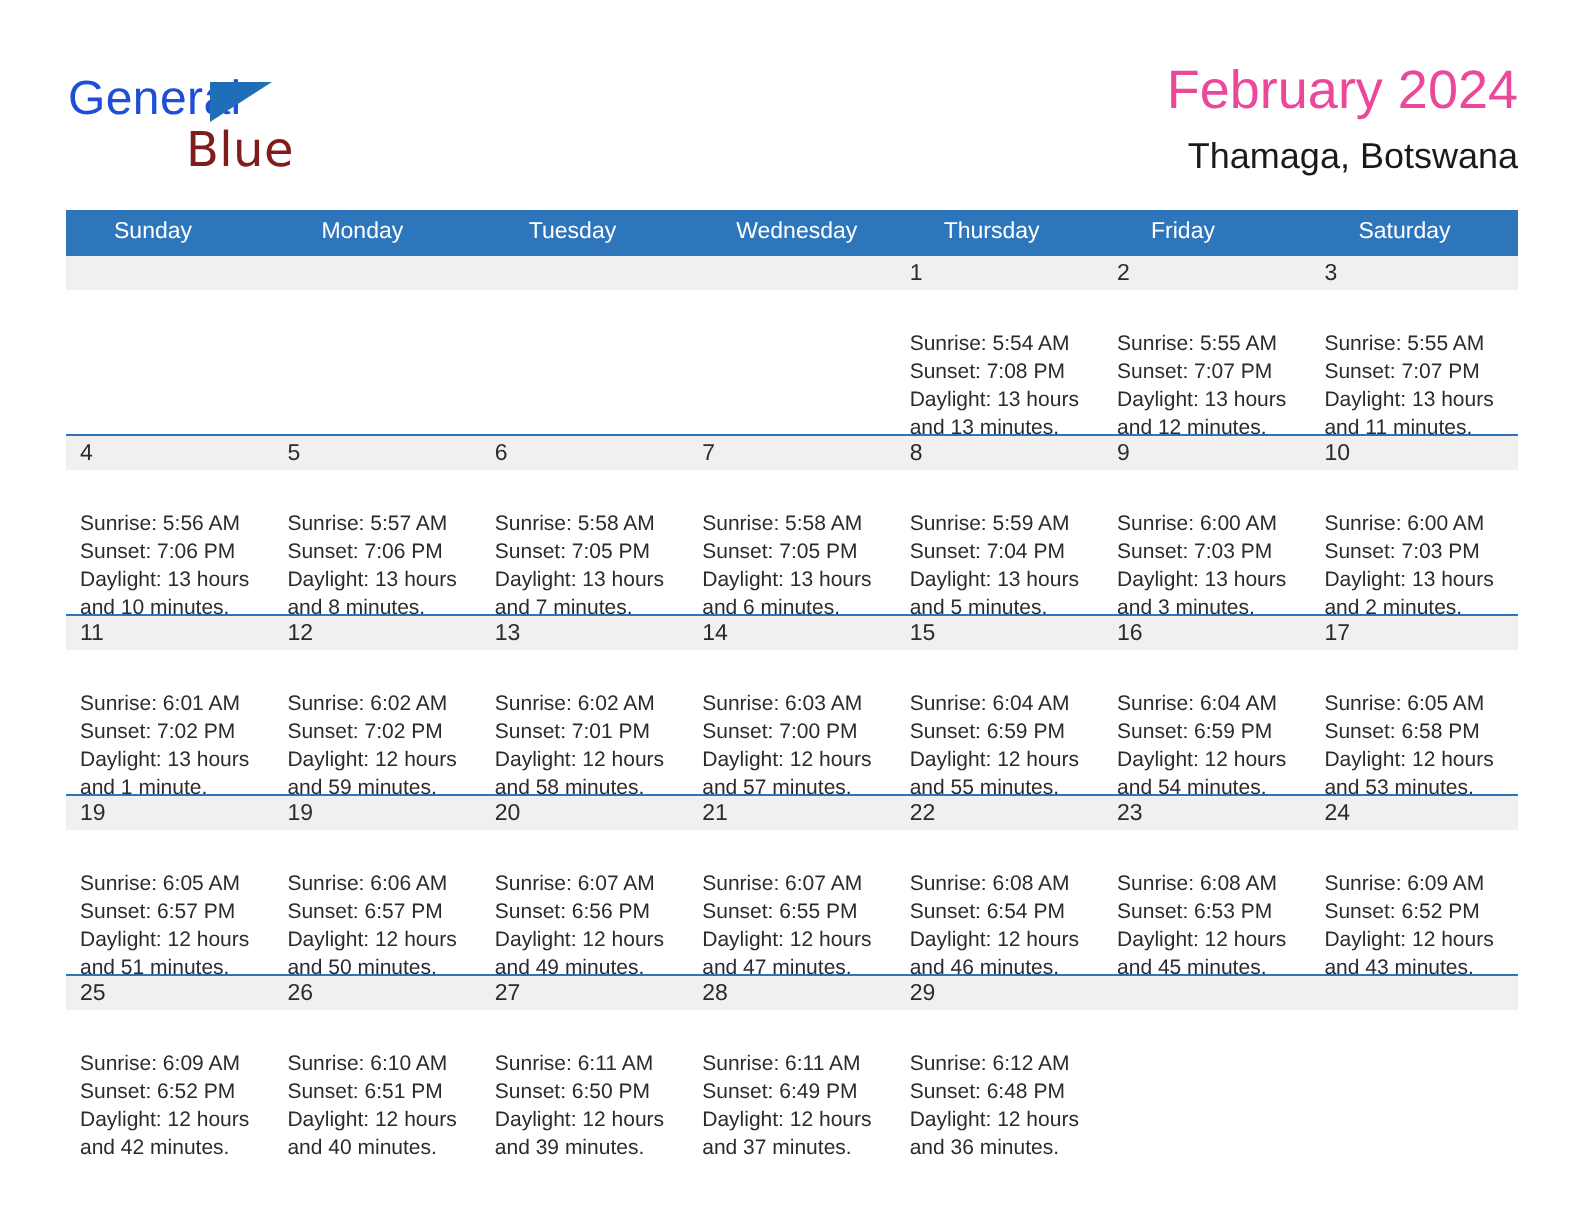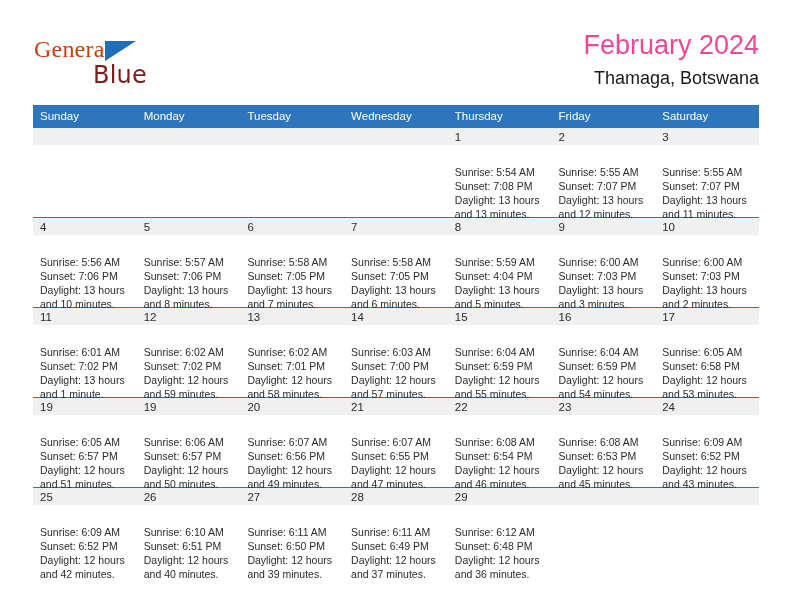--- a/index.html
+++ b/index.html
@@ -35,22 +35,22 @@
     top: 0;
     width: 260px;
     height: 66px;
   }
   .brand-general {
     position: absolute;
     left: 1px;
     top: 8px;
     font-size: 24px;
     letter-spacing: 0.2px;
-    color: #c2410c;
-    font-family: Liberation Serif, serif;
+    color: #1d4ed8;
+    font-family: Liberation Sans, sans-serif;
     font-weight: 400;
   }
   .brand-tri {
     position: absolute;
     left: 72px;
     top: 13px;
     width: 0;
     height: 0;
     border-left: 31px solid #1e6fb8;
     border-bottom: 20px solid transparent;
@@ -98,21 +98,21 @@
     width: 726px;
     border-collapse: collapse;
     table-layout: fixed;
   }
   .cal-table th {
     background: #2e76bc;
     color: #ffffff;
     font-size: 11.5px;
     font-weight: 400;
     text-align: left;
-    padding: 5px 0 6px 7px;
+    padding: 5px 0 6px 24px;
     height: 12px;
     border: none;
   }
   .cal-table td {
     vertical-align: top;
     padding: 0;
     border: none;
     border-top: 1.6px solid #2e76bc;
     height: 89px;
   }
@@ -279,21 +279,21 @@
                   <div>Daylight: 13 hours</div>
                   <div>and 6 minutes.</div>
                 </div>
               </div>
             </td>
             <td>
               <div class="daycell">
                 <div class="daynum-band">8</div>
                 <div class="details">
                   <div>Sunrise: 5:59 AM</div>
-                  <div>Sunset: 4:04 PM</div>
+                  <div>Sunset: 7:04 PM</div>
                   <div>Daylight: 13 hours</div>
                   <div>and 5 minutes.</div>
                 </div>
               </div>
             </td>
             <td>
               <div class="daycell">
                 <div class="daynum-band">9</div>
                 <div class="details">
                   <div>Sunrise: 6:00 AM</div>

